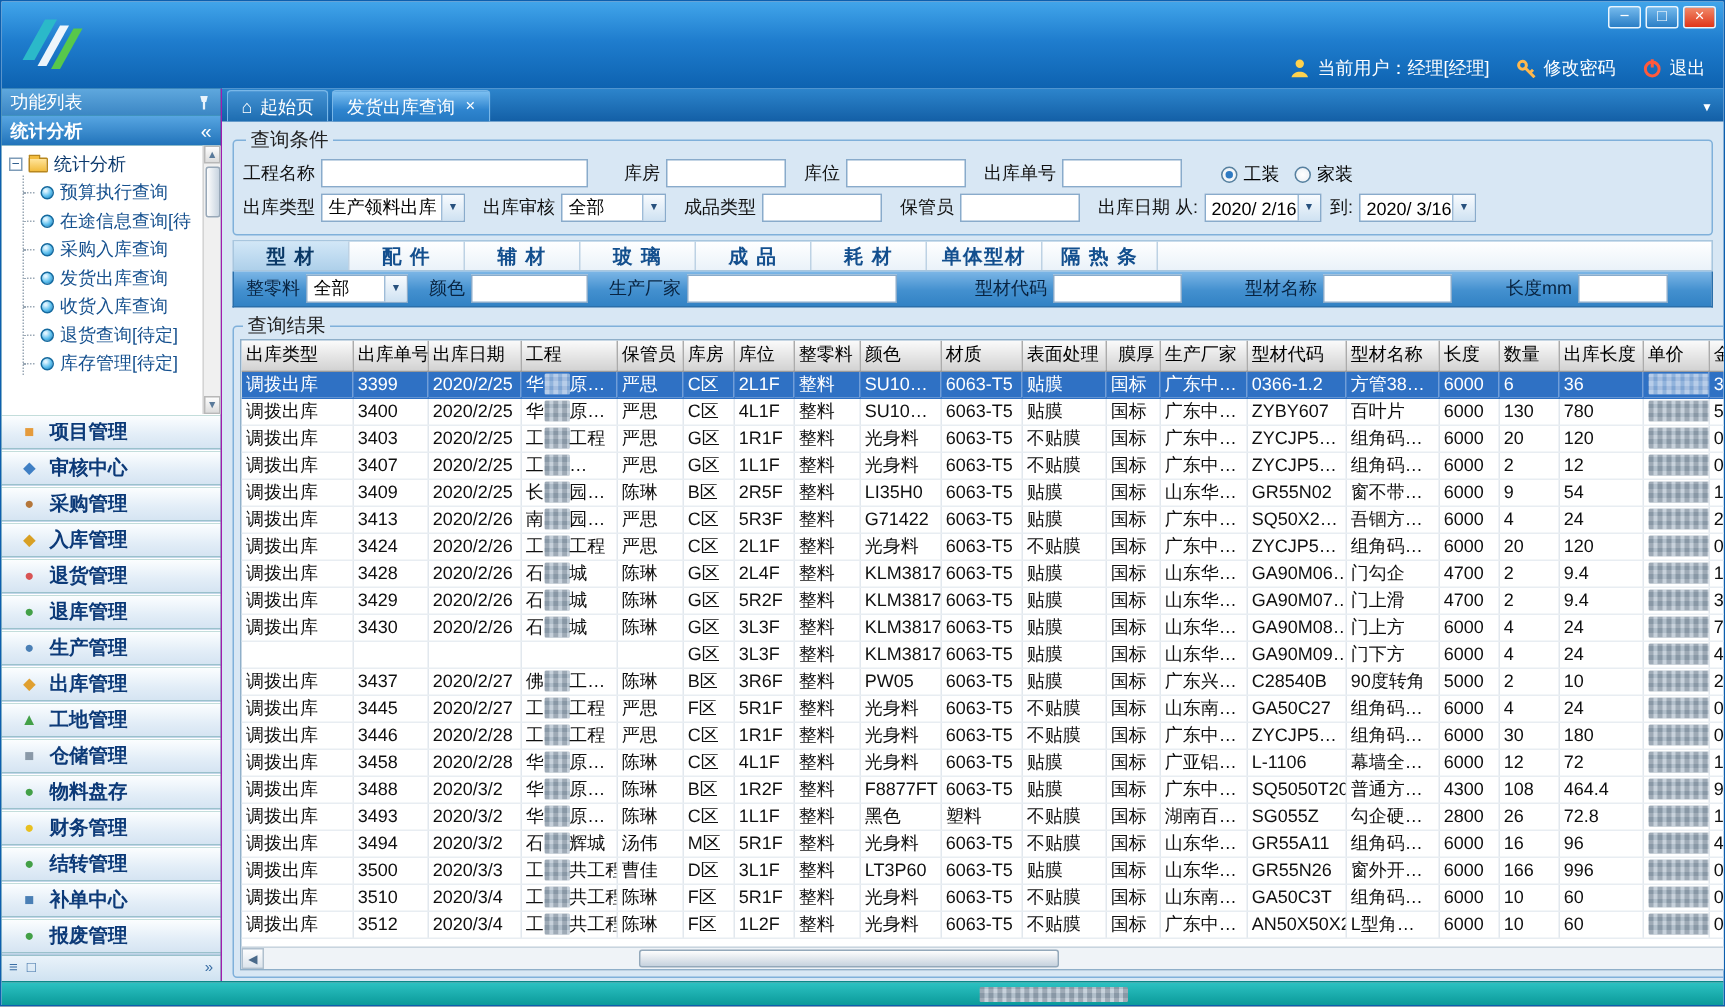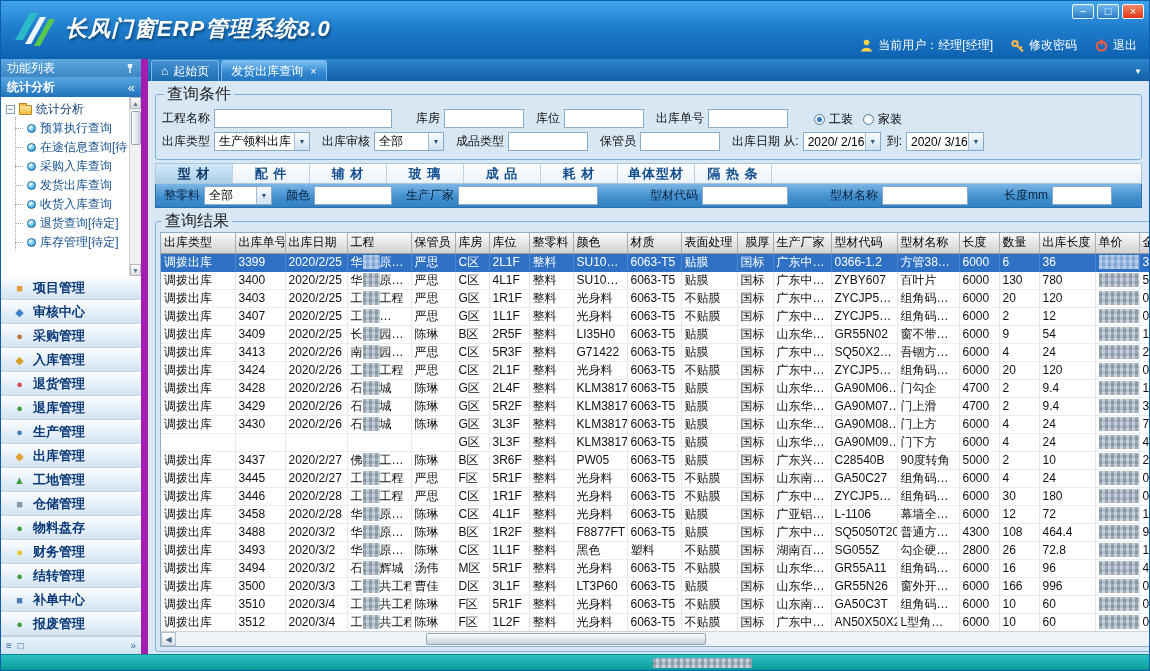--- a/index.html
+++ b/index.html
@@ -12,21 +12,21 @@
 .app-title{position:absolute;left:64px;top:13px;font-size:22px;font-weight:bold;font-style:italic;letter-spacing:1px;text-shadow:1px 2px 3px rgba(0,0,0,.45)}
 .win-controls{position:absolute;top:3px;right:5px;display:flex;gap:3px}
 .win-btn{width:22px;height:15px;border:1px solid #eaf5fd;border-radius:2px;background:linear-gradient(#74b9ec,#2a7ec6);color:#fff;font-size:11px;line-height:12px;text-align:center;cursor:default}
 .win-btn.close{background:linear-gradient(#f08a6a,#e03518)}
 .user-area{position:absolute;right:12px;top:36px;display:flex;align-items:center;gap:5px;font-size:12px}
 .uicon{display:inline-flex;align-items:center}
 .ulink{cursor:default}
 .ugap{width:8px}
 
 .body{flex:1;display:flex;min-height:0}
-.sidebar{flex:0 0 147px;display:flex;flex-direction:column;border-right:7px solid #a21caf;background:#0f766e;min-height:0}
+.sidebar{flex:0 0 147px;display:flex;flex-direction:column;border-right:1px solid #a21caf;background:#0f766e;min-height:0}
 .panel-title{flex:0 0 18px;background:linear-gradient(#5fa8de,#3b86c4);color:#fff;font-size:12px;display:flex;align-items:center;padding:0 6px}
 .panel-title .pin{margin-left:auto;display:inline-flex}
 .section-bar{flex:0 0 20px;background:linear-gradient(#58a6e2,#2173ba);color:#fff;font-size:12px;font-weight:bold;display:flex;align-items:center;padding:0 6px}
 .section-bar .collapse{margin-left:auto;font-size:13px;font-weight:normal}
 .treewrap{flex:1;position:relative;background:#fff;min-height:0;overflow:hidden}
 .tree{position:absolute;top:0;left:0;right:12px;bottom:0;padding:3px 0 0 4px;overflow:hidden}
 .tree::before{content:"";position:absolute;left:14px;top:20px;bottom:26px;border-left:1px dotted #9aa8b5}
 .tree-item{height:19px;display:flex;align-items:center;gap:4px;font-size:12px;color:#15508e;white-space:nowrap;cursor:default;position:relative}
 .tree-item.lvl0{padding-left:1px;color:#0d3a6e}
 .tree-item.lvl1{padding-left:10px}
@@ -49,21 +49,21 @@
 .main{flex:1;display:flex;flex-direction:column;min-width:0;min-height:0}
 .tabbar{flex:0 0 22px;background:linear-gradient(#2d85cc,#135fa6);display:flex;align-items:flex-end;padding-left:3px;position:relative}
 .tabstrip{display:flex;align-items:flex-end}
 .tab{height:21px;display:flex;align-items:center;gap:5px;padding:0 9px;color:#fff;font-size:12px;border:1px solid #79b7e8;border-bottom:none;border-radius:3px 3px 0 0;background:linear-gradient(#4391d2,#1d6cb0);margin-right:2px;cursor:default;white-space:nowrap}
 .tab.active{background:linear-gradient(#7cc0f2,#2f85cf 60%,#2579c2)}
 .home-ic{font-size:12px}
 .tab-x{font-size:11px;margin-left:2px}
 .tab-arrow{position:absolute;right:7px;bottom:5px;font-size:8px;color:#fff;cursor:default}
 .content{flex:1;display:flex;flex-direction:column;min-height:0;padding:3px 7px 2px;background:#d8e7f4}
 fieldset.gbox{border:1px solid #7fb0da;border-radius:3px;padding:1px 6px 4px;position:relative}
-fieldset.gbox legend{font-size:16px;color:#222;padding:0 3px;margin-left:2px}
+fieldset.gbox legend{font-size:13px;color:#222;padding:0 3px;margin-left:2px}
 .qrow{display:flex;align-items:flex-end;margin:3px 0 4px;padding-right:120px}
 .qgroup{display:flex;align-items:center;gap:4px;margin-right:12px;white-space:nowrap}
 .ql{font-size:12px;color:#111;white-space:nowrap}
 .ti{height:19px;border:1px solid #89abcb;background:#fff;font:12px "Liberation Sans","DejaVu Sans",sans-serif;padding:0 3px}
 .combo{height:19px;border:1px solid #89abcb;background:#fff;display:inline-flex;align-items:center;position:relative;padding:0 18px 0 4px;font-size:12px;white-space:nowrap;cursor:default}
 .combo .arr{position:absolute;right:0;top:0;bottom:0;width:15px;background:linear-gradient(#f8fbfe,#cfe2f2);border-left:1px solid #9ebcd8;display:flex;align-items:center;justify-content:center;font-size:7px;color:#28517e}
 .btncol{position:absolute;right:8px;top:8px;bottom:7px;display:flex;flex-direction:column;justify-content:space-between;align-items:center;padding-left:12px;border-left:1px solid #aac6de}
 .btn{height:22px;min-width:86px;border:1px solid #6f9cc6;border-radius:3px;background:linear-gradient(#ffffff,#dfe9f4 55%,#cfdfee);display:inline-flex;align-items:center;justify-content:center;gap:5px;font-size:12px;color:#10294a;cursor:default;padding:0 8px}
 .radio-group{display:inline-flex;gap:10px;margin-left:14px}
 .radio{display:inline-flex;align-items:center;gap:4px;font-size:12px;cursor:default}
@@ -98,21 +98,20 @@
 <div class="window">
 
   <div class="titlebar">
     <span class="logo">
       <svg width="48" height="42" viewBox="0 0 48 42">
         <path d="M6 32 L21 5 L29 5 L14 32 Z" fill="#2bb9c9"></path>
         <path d="M16 36 L31 9 L37 9 L22 36 Z" fill="#ffffff" opacity="0.92"></path>
         <path d="M25 38 L40 11 L46 11 L31 38 Z" fill="#57c84b"></path>
       </svg>
     </span>
-    <span class="app-title">长风门窗ERP管理系统8.0</span>
     <div class="win-controls">
       <span class="win-btn">−</span>
       <span class="win-btn">□</span>
       <span class="win-btn close">×</span>
     </div>
     <div class="user-area">
       <span class="uicon">
         <svg width="13" height="13">
             <circle cx="6.5" cy="3.5" r="2.8" fill="#ffd24d"></circle>
             <path d="M1 12.5 C2 7.5 11 7.5 12 12.5 Z" fill="#ffd24d"></path>

